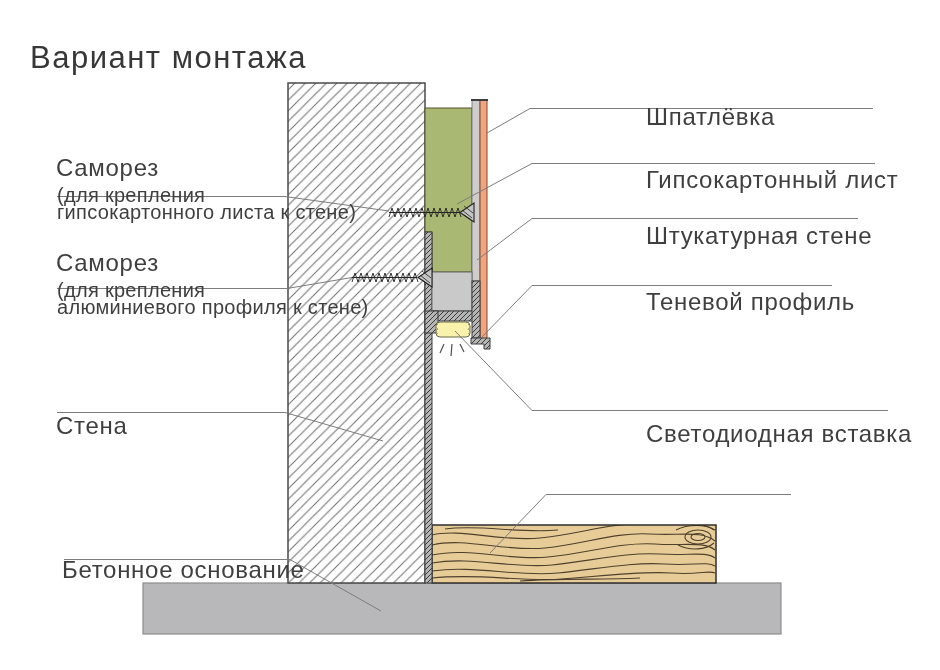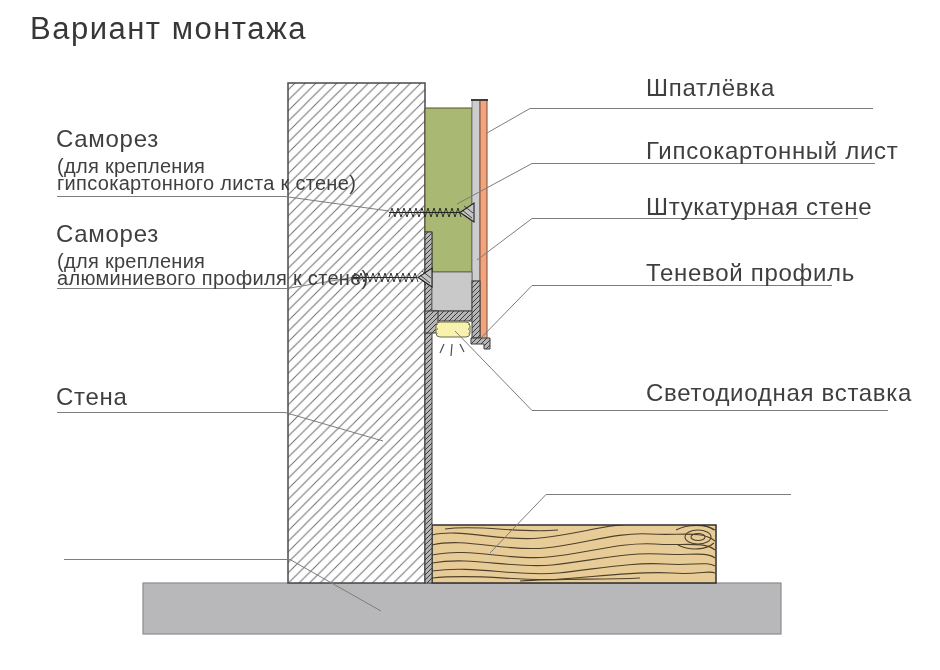--- a/index.html
+++ b/index.html
@@ -1,38 +1,38 @@
 <!DOCTYPE html>
 <html><head>
 <meta charset="utf-8">
 <style>
   html,body{margin:0;padding:0;background:#ffffff;}
   body{width:940px;height:670px;overflow:hidden;}
   .canvas{position:relative;width:940px;height:670px;background:#ffffff;
           font-family:"Liberation Sans",sans-serif;}
   svg{position:absolute;left:0;top:0;}
   .lbl{position:absolute;color:#3f3f3f;white-space:nowrap;line-height:1.05;
-       letter-spacing:0.7px;}
+       letter-spacing:0.7px;margin-top:29px;}
   .title{left:30px;top:13px;font-size:31px;letter-spacing:1.5px;color:#373737;}
   .big{font-size:24px;}
   .mid{font-size:24px;}
   .small{font-size:20px;letter-spacing:0.3px;}
   #t-sam1   {left:56px;top:126px;}
   #t-sam1s1 {left:57px;top:156px;}
   #t-sam1s2 {left:57px;top:173px;}
   #t-sam2   {left:56px;top:221px;}
   #t-sam2s1 {left:57px;top:251px;}
   #t-sam2s2 {left:57px;top:268px;}
   #t-stena  {left:56px;top:384px;}
   #t-beton  {left:62px;top:528px;}
   #t-shpat  {left:646px;top:75px;}
   #t-gips   {left:646px;top:138px;}
   #t-shtuk  {left:646px;top:194px;}
   #t-tenev  {left:646px;top:260px;}
-  #t-svet   {left:646px;top:380px;}
+  #t-svet   {left:646px;top:392px;}
   #t-chist  {left:646px;top:465px;}
 </style>
 </head>
 <body>
 
 <div class="canvas">
 
   <svg width="940" height="670" viewBox="0 0 940 670">
     <defs>
       <pattern id="hatchW" width="10.5" height="10.5" patternUnits="userSpaceOnUse">
@@ -139,20 +139,21 @@
 
   <div class="lbl big" id="t-sam1">Саморез</div>
   <div class="lbl small" id="t-sam1s1">(для крепления</div>
   <div class="lbl small" id="t-sam1s2">гипсокартонного листа к стене)</div>
 
   <div class="lbl big" id="t-sam2">Саморез</div>
   <div class="lbl small" id="t-sam2s1">(для крепления</div>
   <div class="lbl small" id="t-sam2s2">алюминиевого профиля к стене)</div>
 
   <div class="lbl mid" id="t-stena">Стена</div>
+  <div class="lbl mid" id="t-beton">Бетонное основание</div>
 
   <div class="lbl mid" id="t-shpat">Шпатлёвка</div>
   <div class="lbl mid" id="t-gips">Гипсокартонный лист</div>
   <div class="lbl mid" id="t-shtuk">Штукатурная стене</div>
   <div class="lbl mid" id="t-tenev">Теневой профиль</div>
   <div class="lbl mid" id="t-svet">Светодиодная вставка</div>
 
 </div>
 
 </body></html>

